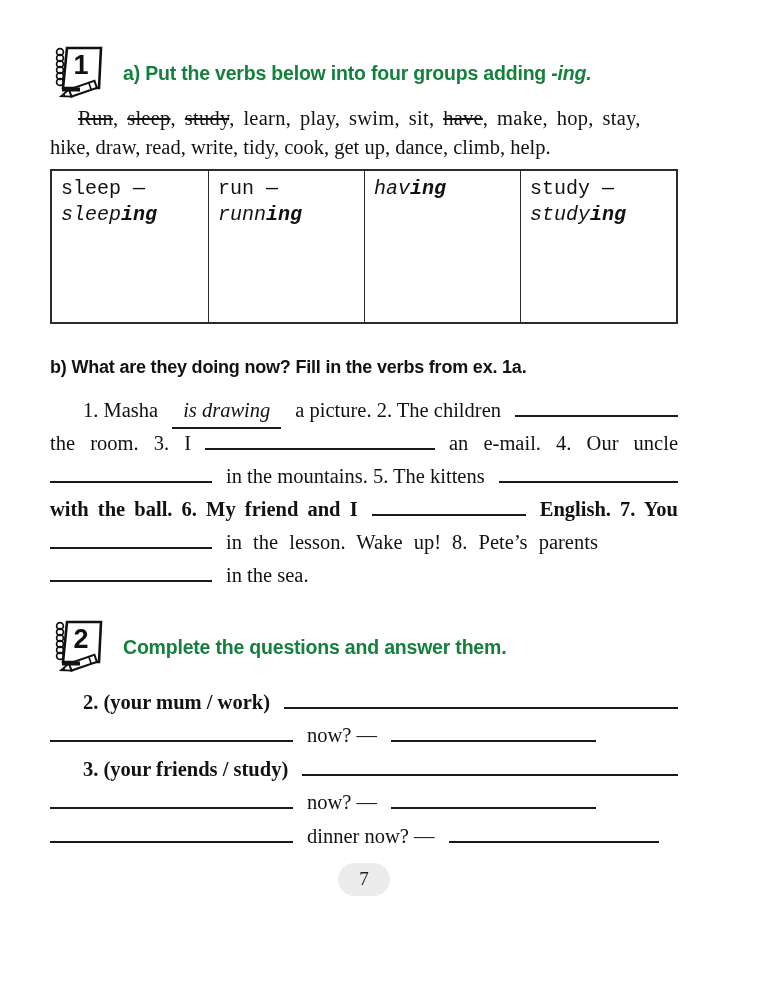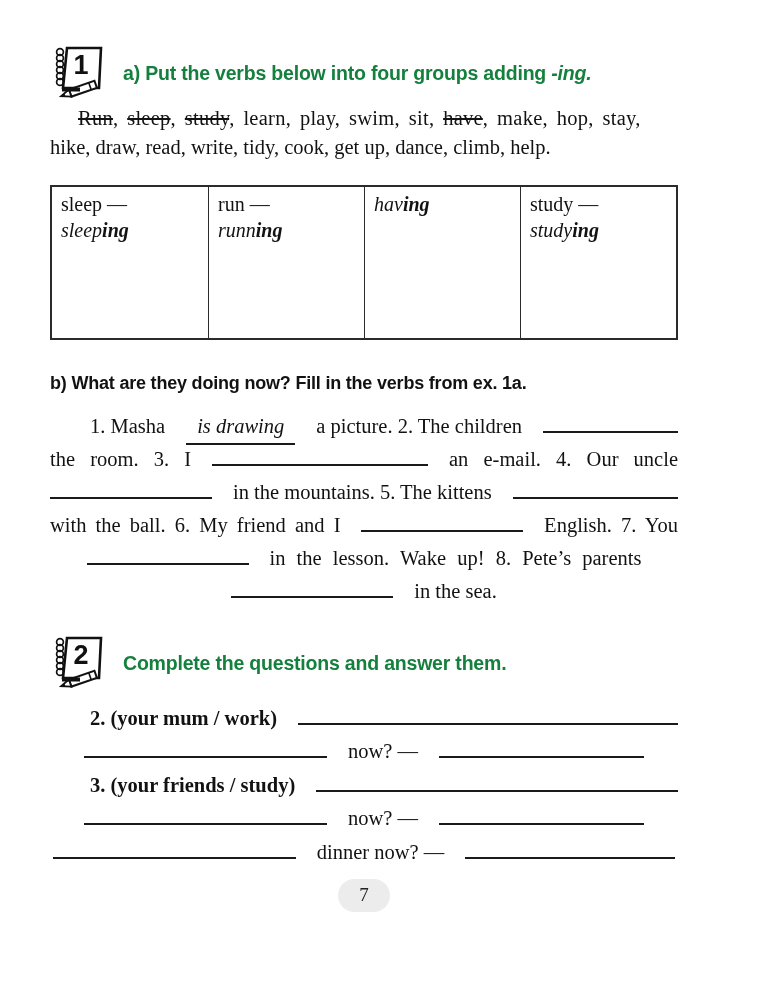--- a/index.html
+++ b/index.html
@@ -27,45 +27,46 @@
   }
   .ex-title .ing { font-style:italic; }
 
   
   .wordlist { margin-top:2px; font-size:20.5px; line-height:28.5px; }
   .wl1 { text-indent:28px; word-spacing:3.5px; letter-spacing:0.25px; white-space:nowrap; }
   .strike { text-decoration:line-through; text-decoration-thickness:2px; }
 
   
   .vtable {
-    margin-top:24px; width:628px; height:155px;
+    margin-top:8px; width:628px; height:155px;
     display:grid; grid-template-columns:repeat(4,1fr);
     border:2.5px solid #2b2b2b;
+    font-family:Liberation Mono, monospace;
   }
   .vcell { border-left:1.5px solid #2b2b2b; padding:5px 8px 0 9px; font-size:20px; line-height:25.5px; }
   .vcell:first-child { border-left:none; }
   .vcell .ans { font-style:italic; }
   .vcell .ans .suf { font-weight:700; }
 
   
   .b-title { margin-top:33px; font-family:"Liberation Sans", sans-serif; font-weight:700;
              font-size:18px; letter-spacing:-0.2px; }
   .fillpara { margin-top:16px; font-size:20.5px; }
-  .frow { display:flex; align-items:baseline; height:33px; line-height:33px; column-gap:21px;justify-content:center; }
+  .frow { display:flex; align-items:baseline; height:33px; line-height:33px; column-gap:14px; }
   .frow span { white-space:nowrap; }
   .ind { width:19px; flex:none; }
   .bl { border-bottom:2px solid #1a1a1a; height:0; flex:none; align-self:baseline; }
   .grow { flex:1 1 auto; }
   .ansbl {
     border-bottom:2px solid #1a1a1a; font-style:italic; padding:0 11px;
     white-space:nowrap; flex:none;
   }
   .ws10 { word-spacing:10px; }
   .ws6 { word-spacing:6px; }
-  .ws4 { word-spacing:4px; }
+  .ws4 { word-spacing:4px;font-weight:bold; }
 
   
   .qrows { margin-top:10px; font-size:20.5px; }
   .qrows .frow { height:33.4px; }
   .prompt { font-weight:700; }
   .w243 { width:243px; }
   .w205 { width:205px; }
   .w210 { width:210px; }
   .w162 { width:162px; }
 

